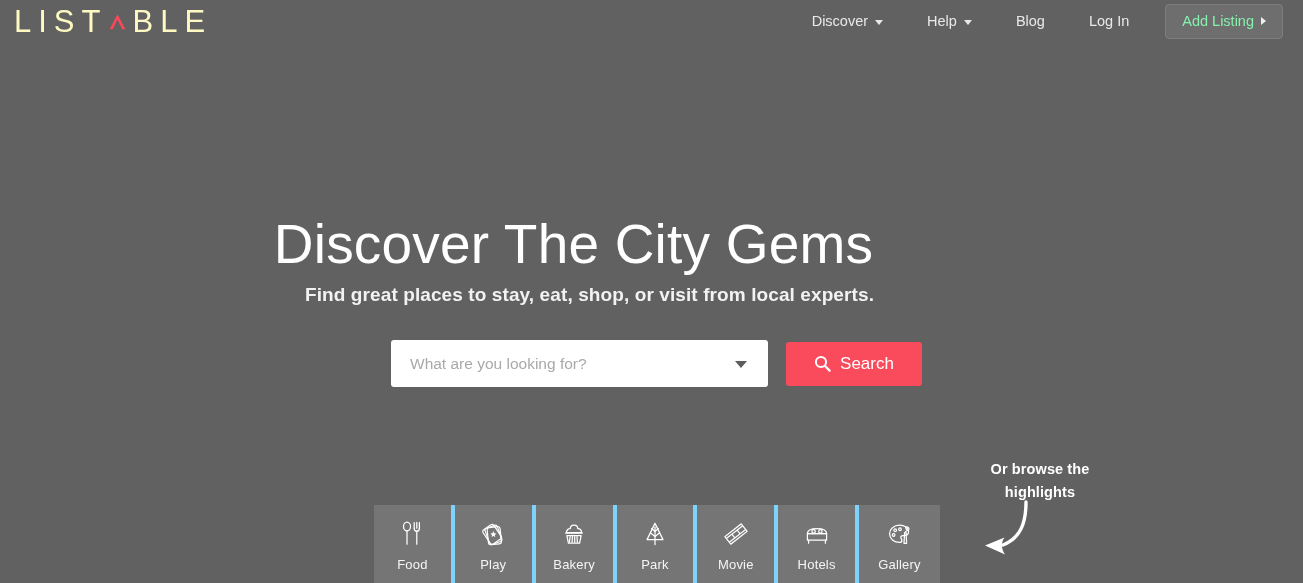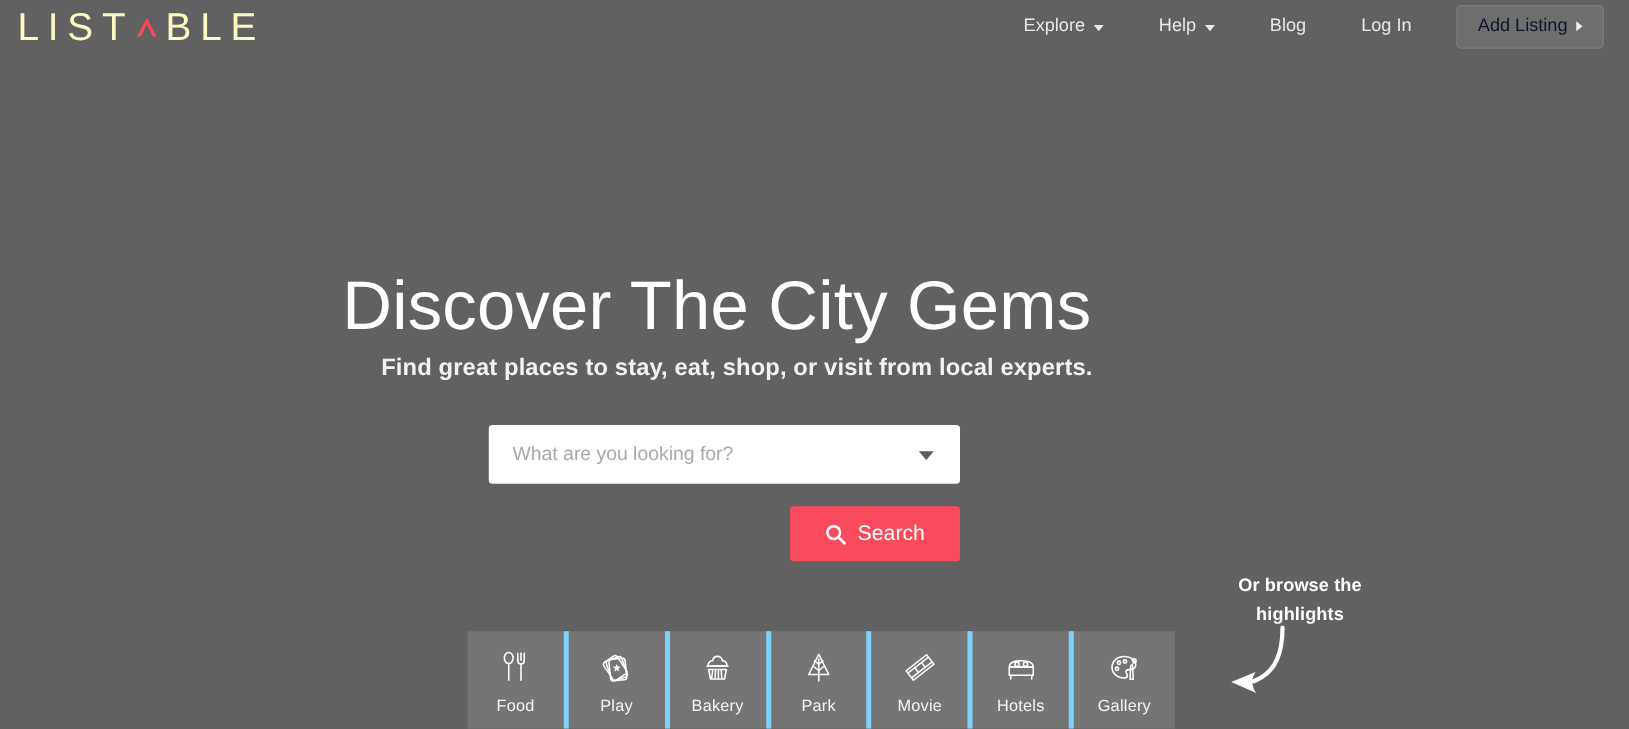--- a/index.html
+++ b/index.html
@@ -81,21 +81,21 @@
     display: inline-block;
     margin-left: 3px;
   }
   .btn-add-listing {
     margin-left: 14px;
     background: #6e6e6e;
     border: 1px solid #7e7e7e;
     border-radius: 4px;
     padding: 8px 16px 9px 16px;
     font-size: 14.5px;
-    color: #0f172a;
+    color: #86efac;
     display: flex;
     align-items: center;
     gap: 4px;
     cursor: pointer;
     white-space: nowrap;
   }
 
   
   .hero {
     position: absolute;
@@ -119,23 +119,22 @@
     letter-spacing: 0.1px;
     padding-left: 32px;
   }
 
   
   .search-row {
     position: absolute;
     top: 340px;
     left: 391px;
     display: flex;
-    align-items: flex-end;
+    align-items: center;
     gap: 18px;
-    flex-direction: column;
   }
   .search-field {
     position: relative;
     width: 377px;
     height: 47px;
     background: #ffffff;
     border-radius: 3px;
     display: flex;
     align-items: center;
   }
@@ -254,21 +253,21 @@
       <svg width="19" height="19" viewBox="0 0 19 19" aria-hidden="true">
         <path d="M9.5 2.2 L17.4 17.2 L14.2 17.2 L9.5 7.6 L4.8 17.2 L1.6 17.2 Z" fill="#f9485b"></path>
       </svg>
     </span>
     <span class="brand-post">BLE</span>
   </div>
 
   <nav class="nav">
 
     <div class="nav-item">
-      <span>Explore</span>
+      <span>Discover</span>
       <span class="caret-down"></span>
     </div>
 
     <div class="nav-item">
       <span>Help</span>
       <span class="caret-down"></span>
     </div>
 
     <div class="nav-item">
       <span>Blog</span>

